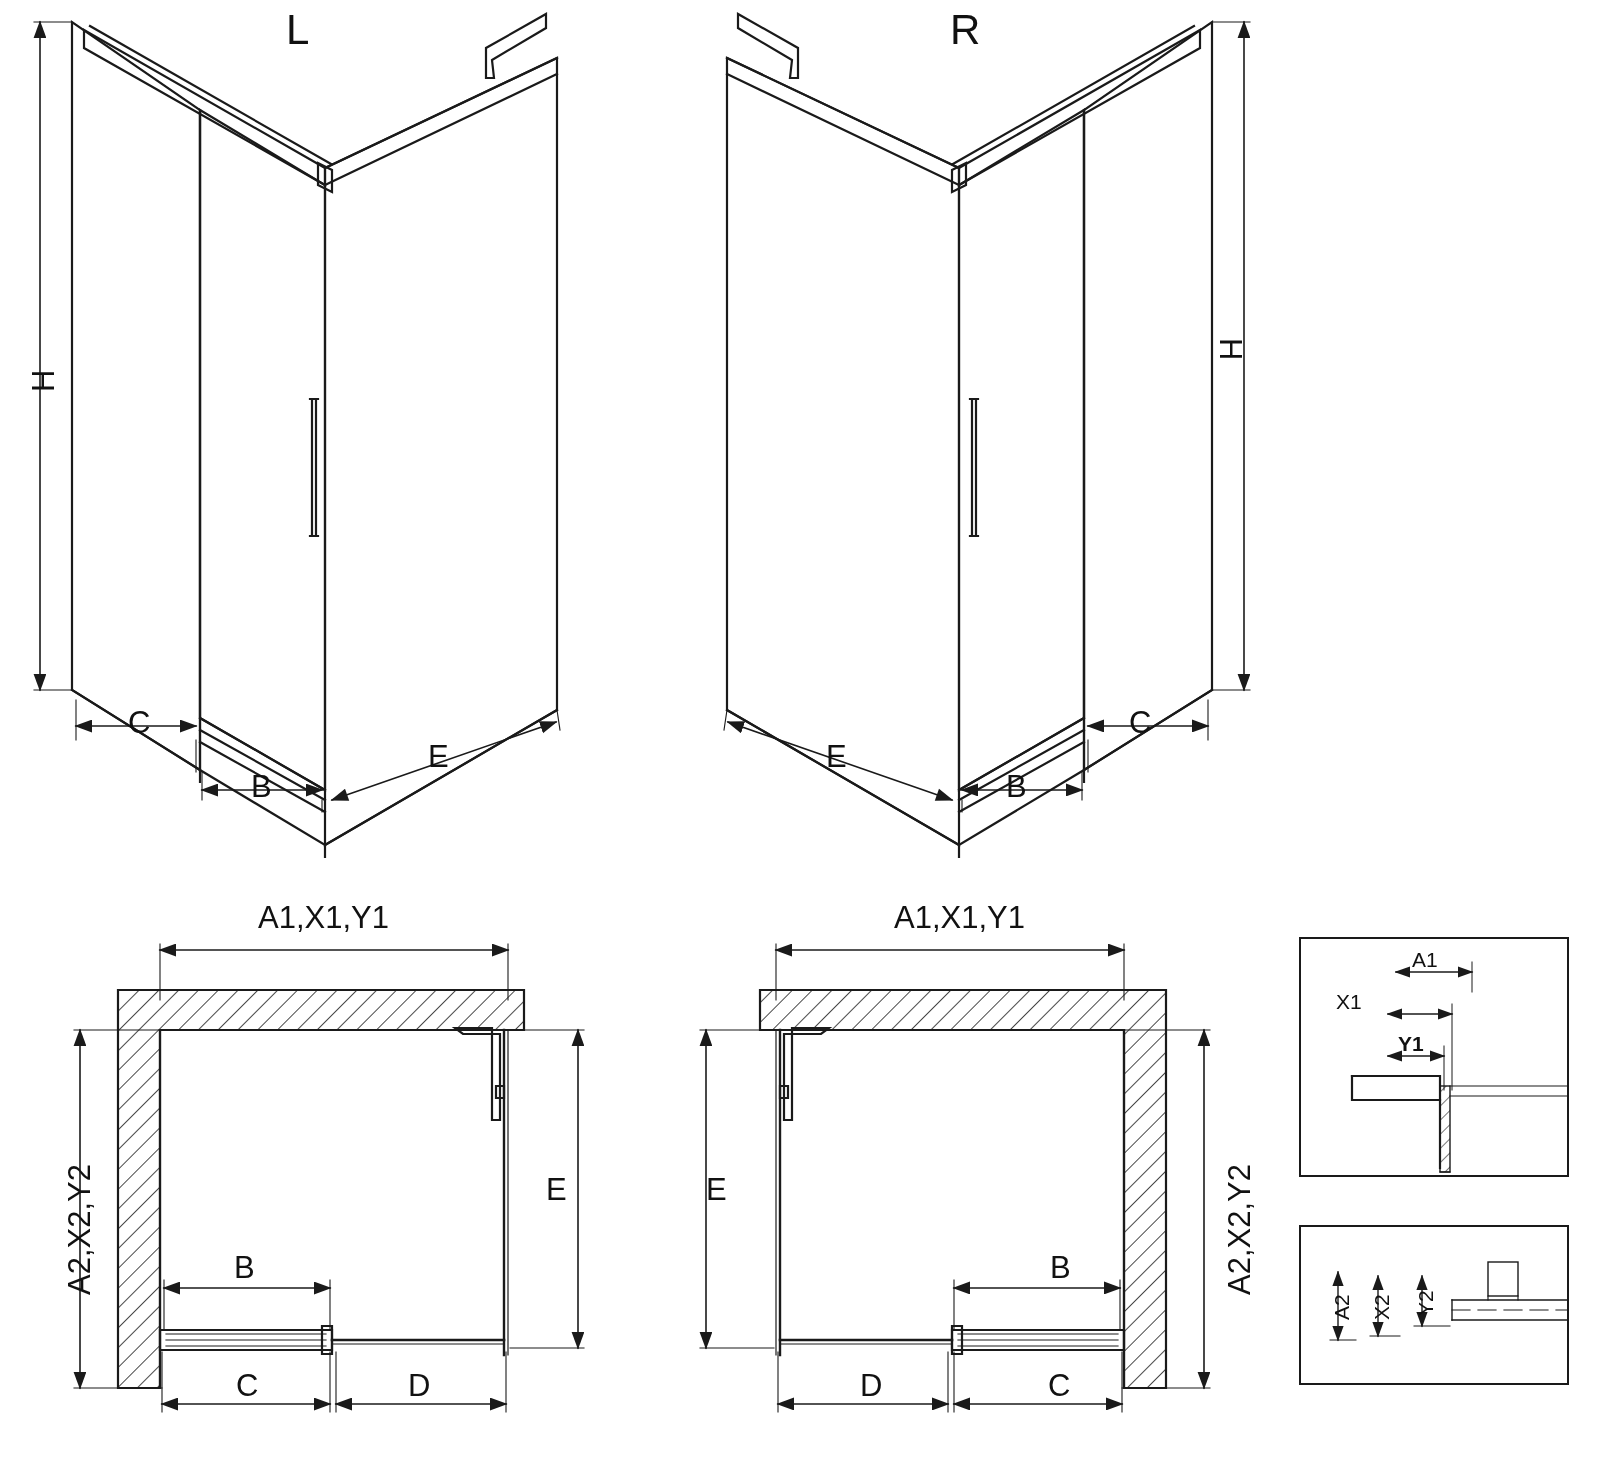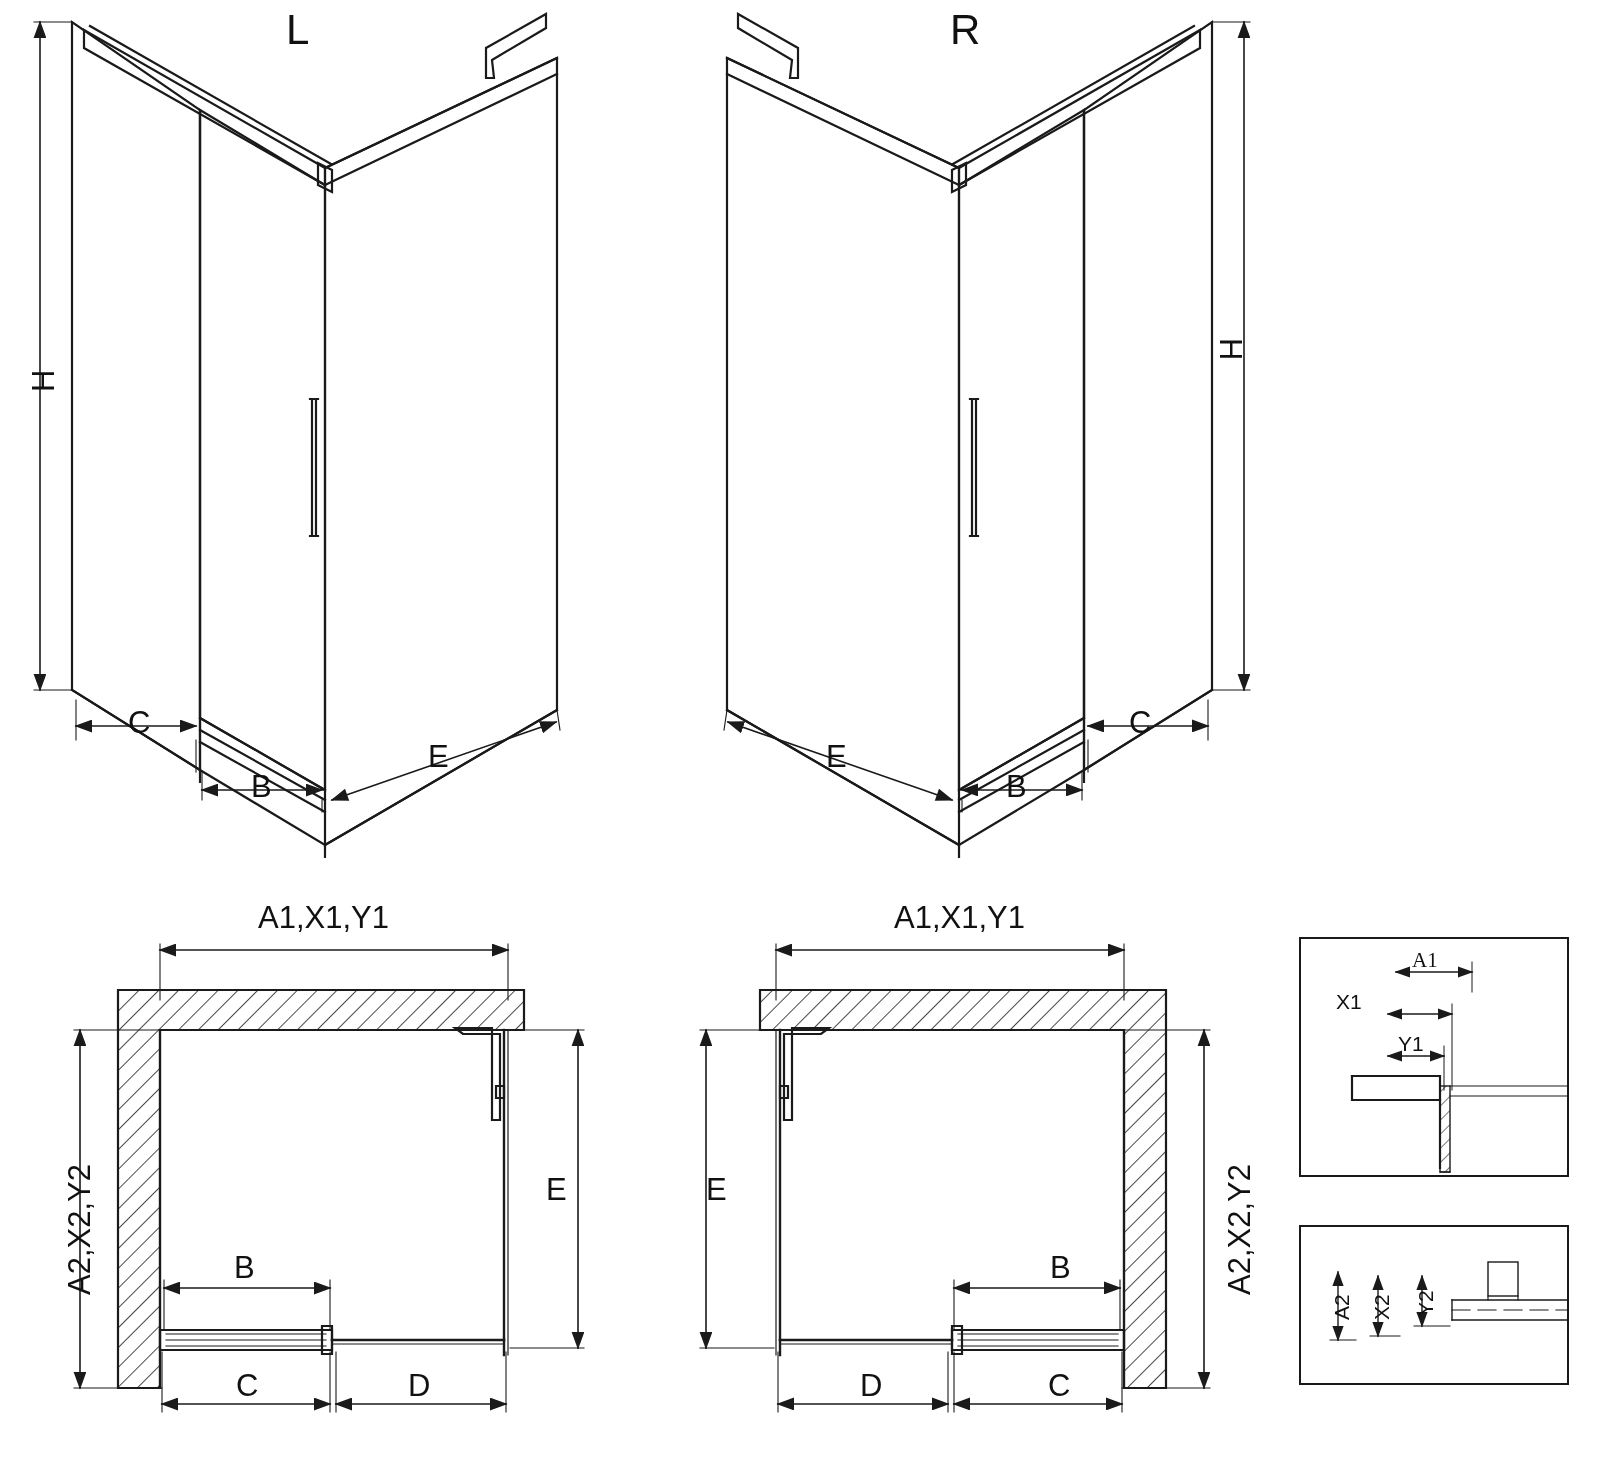--- a/index.html
+++ b/index.html
@@ -259,21 +259,21 @@
 <div class="lbl dim" style="left:236px;top:1368px;">C</div>
 <div class="lbl dim" style="left:408px;top:1368px;">D</div>
 
 <div class="lbl dim" style="left:894px;top:900px;">A1,X1,Y1</div>
 <div class="lbl dim rot90" style="left:1222px;top:1295px;">A2,X2,Y2</div>
 <div class="lbl dim" style="left:706px;top:1172px;">E</div>
 <div class="lbl dim" style="left:1050px;top:1250px;">B</div>
 <div class="lbl dim" style="left:1048px;top:1368px;">C</div>
 <div class="lbl dim" style="left:860px;top:1368px;">D</div>
 
-<div class="lbl dim-xs" style="left:1412px;top:948px;font-family:Liberation Serif, serif;">A1</div>
+<div class="lbl dim-xs" style="left:1412px;top:948px;">A1</div>
 <div class="lbl dim-xs" style="left:1336px;top:990px;">X1</div>
-<div class="lbl dim-xs" style="left:1398px;top:1032px;">Y1</div>
+<div class="lbl dim-xs" style="left:1398px;top:1032px;font-weight:bold;">Y1</div>
 
 <div class="lbl dim-xs rot90" style="left:1330px;top:1320px;">A2</div>
 <div class="lbl dim-xs rot90" style="left:1370px;top:1320px;">X2</div>
 <div class="lbl dim-xs rot90" style="left:1414px;top:1316px;">Y2</div>
 
 </div>
 
 </body></html>

